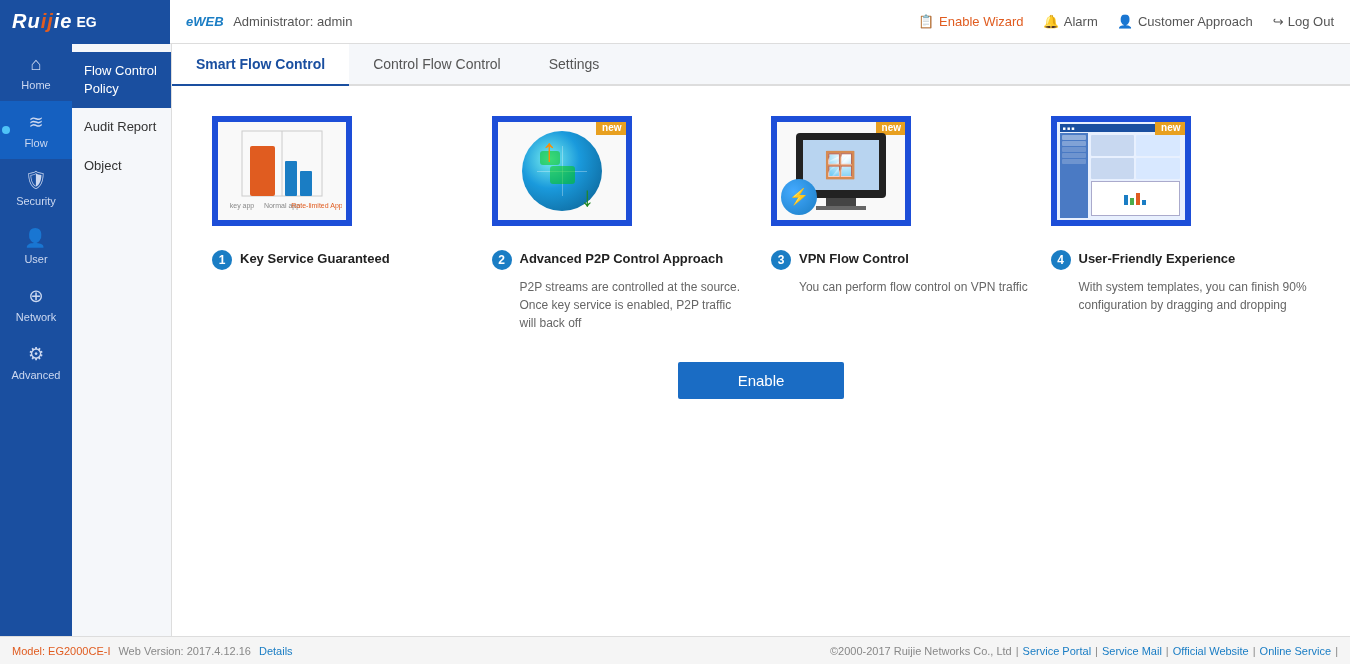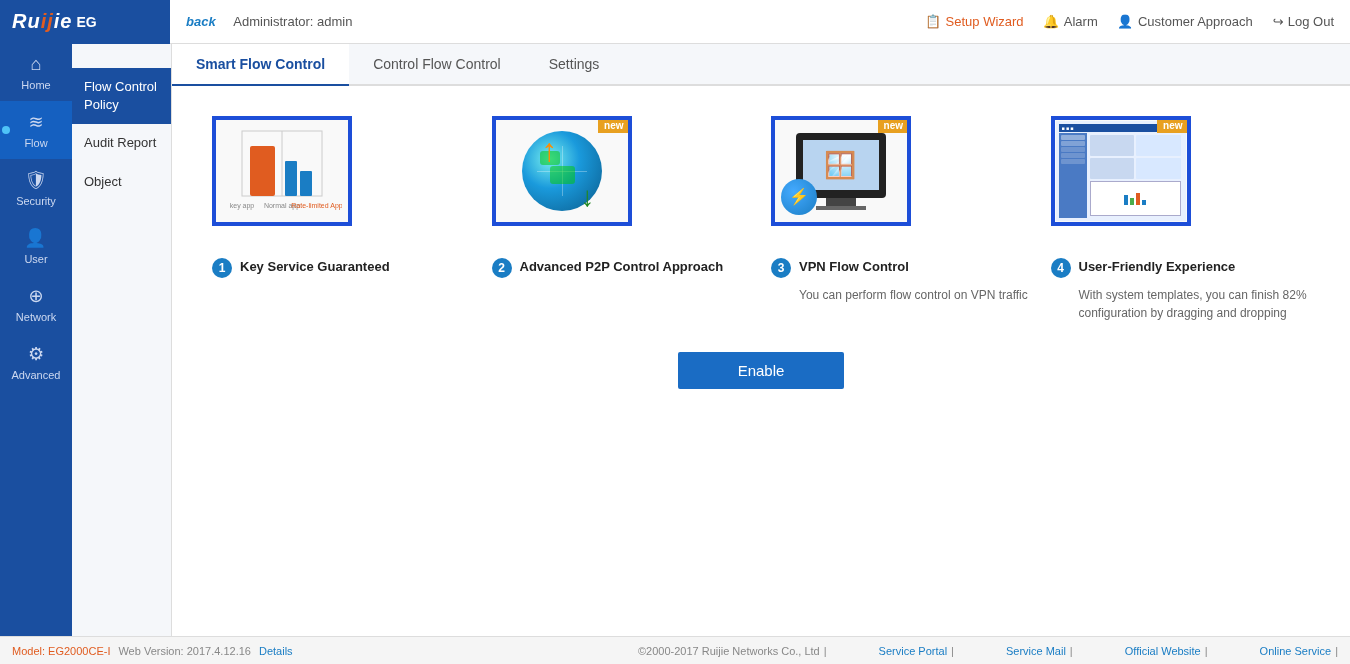--- a/index.html
+++ b/index.html
@@ -93,21 +93,21 @@
     .sidebar-item.flow-active {
       background: #1560c0;
     }
 
     
     .sub-sidebar {
       width: 100px;
       background: #f5f7fa;
       border-right: 1px solid #ddd;
       flex-shrink: 0;
-      padding-top: 24px;
+      padding-top: 8px;
     }
     .sub-sidebar-item {
       padding: 10px 12px;
       color: #333;
       cursor: pointer;
       font-size: 13px;
       line-height: 1.4;
     }
     .sub-sidebar-item.active {
       background: #1a4fa0;
@@ -161,24 +161,24 @@
     }
     .feature-card {
       flex: 1;
       display: flex;
       flex-direction: column;
       align-items: flex-start;
     }
     .card-image {
       width: 140px;
       height: 110px;
-      border: 4px solid #1d4ed8;
+      border: 6px solid #1d4ed8;
       background: #f9f9f9;
       position: relative;
-      margin-bottom: 32px;
+      margin-bottom: 24px;
       display: flex;
       align-items: center;
       justify-content: center;
       overflow: hidden;
     }
     .new-badge {
       position: absolute;
       top: -2px;
       right: -2px;
       background: #e8a020;
@@ -245,21 +245,21 @@
       color: #888;
       flex-shrink: 0;
     }
     .footer-model { color: #e05c20; }
     .footer-right {
       margin-left: auto;
       display: flex;
       gap: 4px;
       align-items: center;
     }
-    .footer-link { color: #1a7dc4; cursor: pointer; margin-left: 48px; }
+    .footer-link { color: #1a7dc4; cursor: pointer; }
 
     
     .chart-svg { width: 120px; height: 90px; }
     .monitor-body {
       width: 90px;
       height: 65px;
       background: #222;
       border-radius: 4px;
       display: flex;
       align-items: center;
@@ -316,27 +316,27 @@
 <body>
 
 <div class="header">
   <div class="logo-area">
     <span class="logo-text">
       <em style="font-style:italic;color:#fff;font-size:20px;font-weight:900;">Ru<span style="color:#e05c20;">ij</span>ie</em>
     </span>
     <span class="logo-eg">EG</span>
   </div>
   <div class="eweb-info">
-    <span class="eweb"><em>back</em></span>
-    <span style="margin-left:14px;">Administrator: admin</span>
+    <span class="eweb"><em>eWEB</em></span>
+    <span style="margin-left:6px;">Administrator: admin</span>
   </div>
   <div class="header-actions">
     <div class="header-action">
       <span>📋</span>
-      <span>Setup Wizard</span>
+      <span>Enable Wizard</span>
     </div>
     <div class="header-action gray">
       <span>🔔</span>
       <span>Alarm</span>
     </div>
     <div class="header-action gray">
       <span>👤</span>
       <span>Customer Approach</span>
     </div>
     <div class="header-action gray">
@@ -433,20 +433,21 @@
 
               <div style="position:absolute;left:25px;top:8px;font-size:32px;color:#ff8c00;font-weight:bold;line-height:1;">↑</div>
 
               <div style="position:absolute;right:12px;bottom:5px;font-size:28px;color:#228822;font-weight:bold;line-height:1;">↓</div>
             </div>
           </div>
           <div class="feature-title">
             <span class="feature-num">2</span>
             <span>Advanced P2P Control Approach</span>
           </div>
+          <div class="feature-desc">P2P streams are controlled at the source. Once key service is enabled, P2P traffic will back off</div>
         </div>
 
         <div class="feature-card">
           <div class="card-image">
             <div class="new-badge">new</div>
             <div style="position:relative;display:flex;flex-direction:column;align-items:center;">
               <div class="monitor-body">
                 <div class="monitor-screen">
                   <span style="font-size:26px;">🪟</span>
                 </div>
@@ -491,21 +492,21 @@
                     </div>
                   </div>
                 </div>
               </div>
             </div>
           </div>
           <div class="feature-title">
             <span class="feature-num">4</span>
             <span>User-Friendly Experience</span>
           </div>
-          <div class="feature-desc">With system templates, you can finish 82% configuration by dragging and dropping</div>
+          <div class="feature-desc">With system templates, you can finish 90% configuration by dragging and dropping</div>
         </div>
 
       </div>
 
       <div class="enable-btn-wrapper">
         <button class="enable-btn">Enable</button>
       </div>
 
     </div>
   </div>

